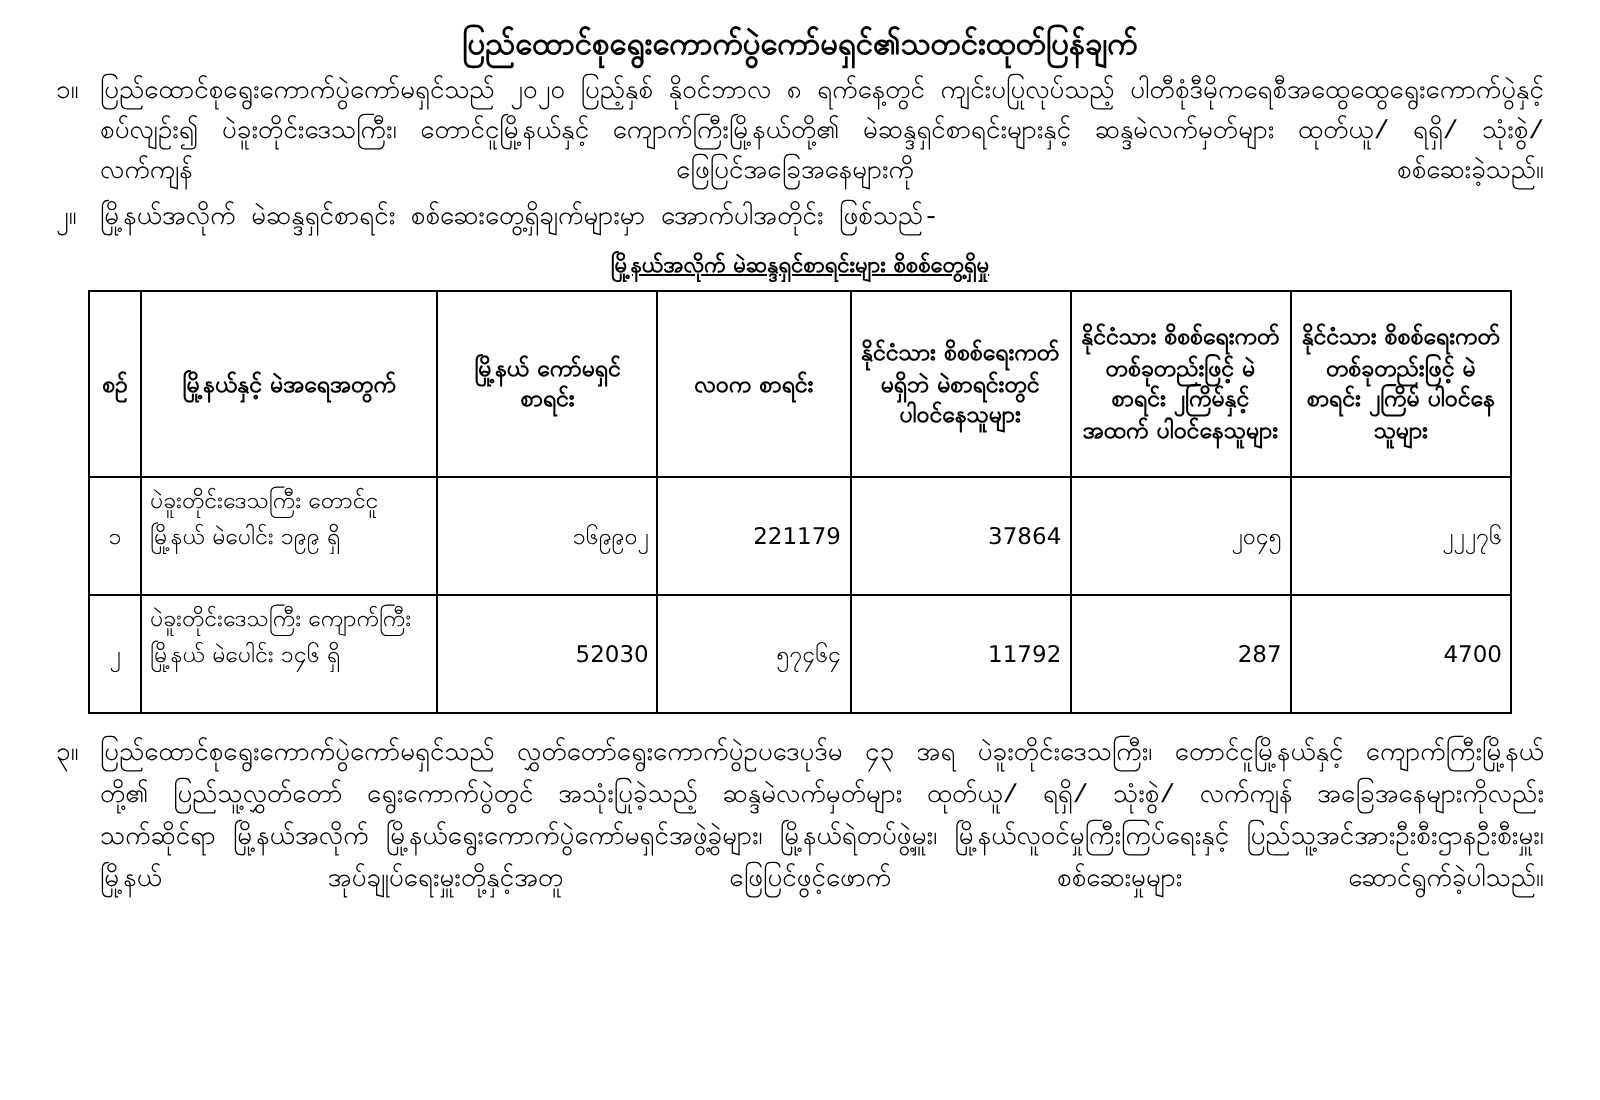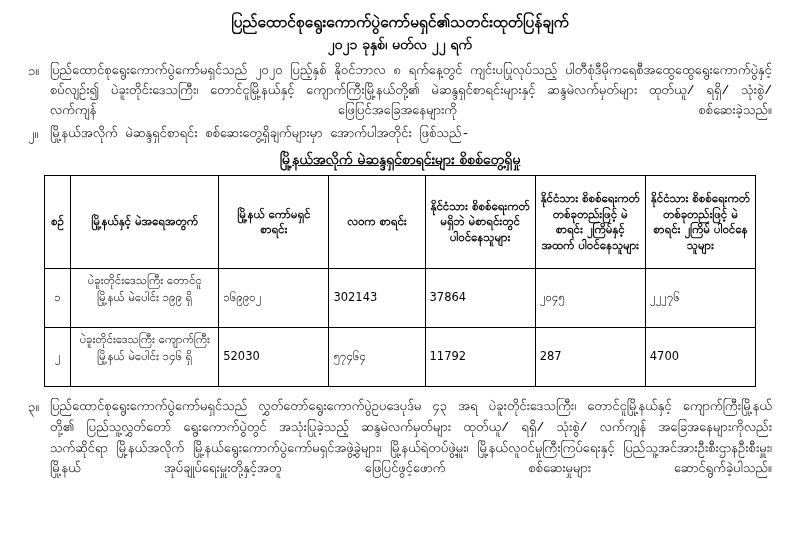--- a/index.html
+++ b/index.html
@@ -51,21 +51,21 @@
   }
   .para .body {
     flex: 1 1 auto;
     text-align: justify;
     text-justify: inter-word;
     font-family: Liberation Mono, monospace;
   }
   .table-caption {
     text-align: center;
     font-weight: bold;
-    font-size: 14px;
+    font-size: 11px;
     text-decoration: underline;
     margin: 6px 0 4px 0;
   }
   table.data {
     border-collapse: collapse;
     width: 712px;
     margin: 0 auto;
     table-layout: fixed;
   }
   table.data th, table.data td {
@@ -74,30 +74,30 @@
     font-size: 11.5px;
     line-height: 1.35;
     vertical-align: middle;
   }
   table.data th {
     text-align: center;
     font-weight: bold;
     height: 86px;
   }
   table.data td.num {
-    text-align: left;
+    text-align: right;
     vertical-align: middle;
   }
   table.data td.idx {
     text-align: center;
     vertical-align: middle;
     width: 26px;
   }
   table.data td.name {
-    text-align: center;
+    text-align: left;
     vertical-align: top;
     line-height: 1.5;
   }
   .col-idx { width: 26px; }
   .col-name { width: 148px; }
   .col-c1 { width: 110px; }
   .col-c2 { width: 96px; }
   .col-c3 { width: 110px; }
   .col-c4 { width: 110px; }
   .col-c5 { width: 110px; }
@@ -116,21 +116,20 @@
     text-align: justify;
     text-align-last: justify;
   }
 </style>
 </head>
 <body>
 
 <div class="page">
 
   <div class="title">ပြည်ထောင်စုရွေးကောက်ပွဲကော်မရှင်၏သတင်းထုတ်ပြန်ချက်</div>
-  <div class="subtitle">၂၀၂၁ ခုနှစ်၊ မတ်လ ၂၂ ရက်</div>
 
   <div class="para">
     <span class="marker">၁။</span>
     <span class="body spread">ပြည်ထောင်စုရွေးကောက်ပွဲကော်မရှင်သည် ၂၀၂၀ ပြည့်နှစ် နိုဝင်ဘာလ ၈ ရက်နေ့တွင် ကျင်းပပြုလုပ်သည့် ပါတီစုံဒီမိုကရေစီအထွေထွေရွေးကောက်ပွဲနှင့်စပ်လျဉ်း၍ ပဲခူးတိုင်းဒေသကြီး၊ တောင်ငူမြို့နယ်နှင့် ကျောက်ကြီးမြို့နယ်တို့၏ မဲဆန္ဒရှင်စာရင်းများနှင့် ဆန္ဒမဲလက်မှတ်များ ထုတ်ယူ/ ရရှိ/ သုံးစွဲ/ လက်ကျန် ဖြေပြင်အခြေအနေများကို စစ်ဆေးခဲ့သည်။</span>
   </div>
 
   <div class="para">
     <span class="marker">၂။</span>
     <span class="body">မြို့နယ်အလိုက် မဲဆန္ဒရှင်စာရင်း စစ်ဆေးတွေ့ရှိချက်များမှာ အောက်ပါအတိုင်း ဖြစ်သည်-</span>
   </div>
@@ -156,21 +155,21 @@
         <th>နိုင်ငံသား စိစစ်ရေးကတ် မရှိဘဲ မဲစာရင်းတွင် ပါဝင်နေသူများ</th>
         <th>နိုင်ငံသား စိစစ်ရေးကတ် တစ်ခုတည်းဖြင့် မဲစာရင်း ၂ကြိမ်နှင့် အထက် ပါဝင်နေသူများ</th>
         <th>နိုင်ငံသား စိစစ်ရေးကတ် တစ်ခုတည်းဖြင့် မဲစာရင်း ၂ကြိမ် ပါဝင်နေသူများ</th>
       </tr>
     </thead>
     <tbody>
       <tr class="row-tall">
         <td class="idx">၁</td>
         <td class="name">ပဲခူးတိုင်းဒေသကြီး တောင်ငူမြို့နယ် မဲပေါင်း ၁၉၉ ရှိ</td>
         <td class="num">၁၆၉၉၀၂</td>
-        <td class="num">302143</td>
+        <td class="num">221179</td>
         <td class="num">37864</td>
         <td class="num">၂၀၄၅</td>
         <td class="num">၂၂၂၇၆</td>
       </tr>
       <tr class="row-tall">
         <td class="idx">၂</td>
         <td class="name">ပဲခူးတိုင်းဒေသကြီး ကျောက်ကြီးမြို့နယ် မဲပေါင်း ၁၄၆ ရှိ</td>
         <td class="num">52030</td>
         <td class="num">၅၇၄၆၄</td>
         <td class="num">11792</td>

